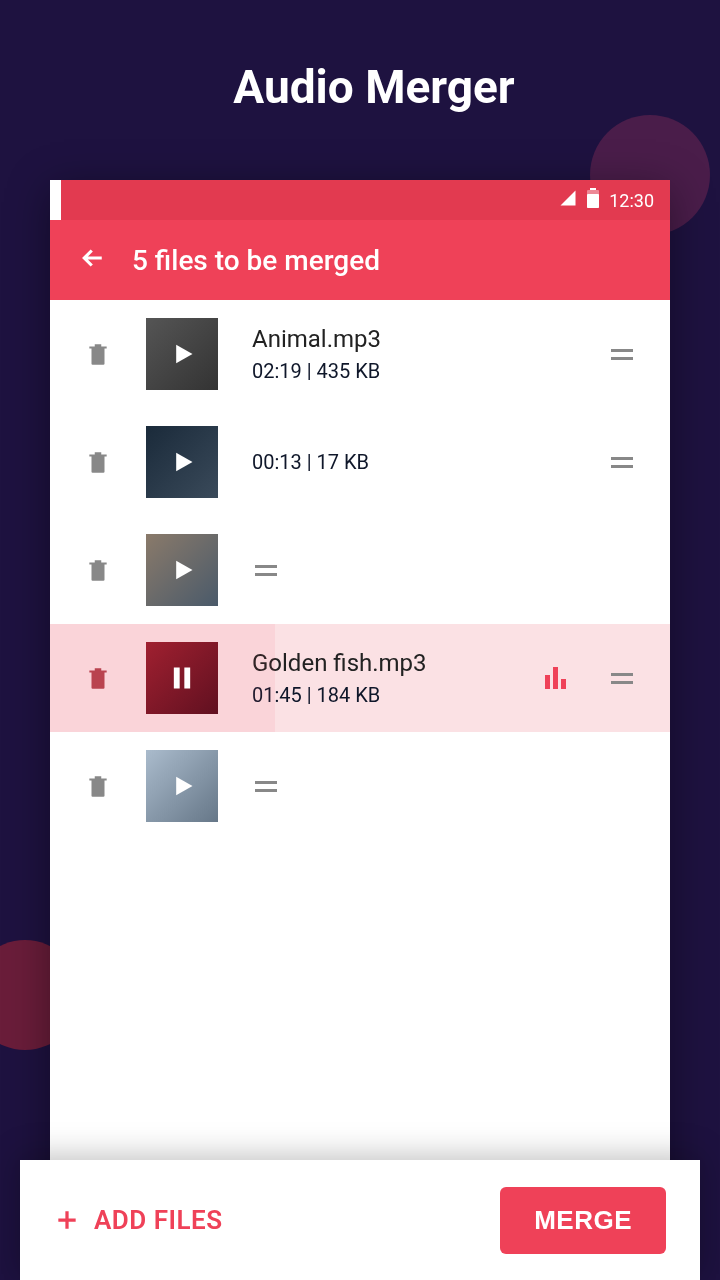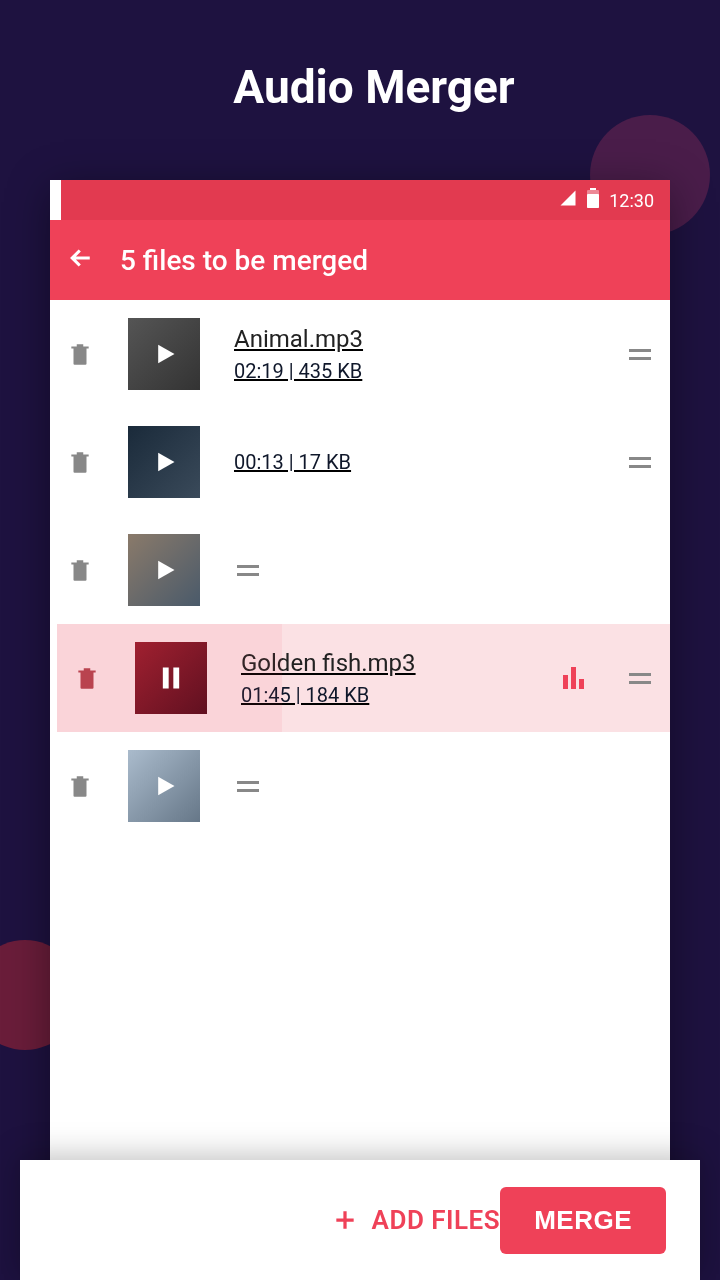--- a/index.html
+++ b/index.html
@@ -60,34 +60,33 @@
     color: #fff;
     font-size: 18px;
     margin-left: 11px;
   }
   .status-bar svg { fill: #fff; }
   .app-bar {
     background: #ef4158;
     height: 80px;
     display: flex;
     align-items: center;
-    padding: 0 16px;
+    padding: 0 28px;
     gap: 24px;
     color: #fff;
   }
   .app-bar-title { font-size: 28px; font-weight: 500; }
   .file-list { flex: 1; background: #fff; overflow: hidden; }
   .file-row {
     display: flex;
     align-items: center;
-    padding: 18px 16px;
+    padding: 18px 34px;
     gap: 34px;
-    text-decoration: underline;
-  }
-  .file-row.playing { background: #fbe1e4; margin-left: 7px; }
+  }
+  .file-row.playing { background: #fbe1e4; }
   .file-row.playing .highlight-strip {
     position: absolute;
     left: 0; top: 0; bottom: 0;
     width: 225px;
     background: rgba(239,65,88,0.08);
     pointer-events: none;
   }
   .file-row { position: relative; }
   .delete-btn { color: #888; display:flex; align-items:center; justify-content:center; width:28px; }
   .file-row.playing .delete-btn { color: #b5444f; }
@@ -108,21 +107,21 @@
   .drag-handle { color: #888; display:flex; flex-direction:column; gap:5px; width:28px; align-items:center;}
   .drag-handle span { display:block; width:22px; height:3px; background:#888; }
   .bottom-bar {
     position: absolute;
     left: 20px; right: 20px; bottom: 0;
     height: 120px;
     background: #fff;
     box-shadow: 0 -4px 30px rgba(0,0,0,0.25);
     display: flex;
     align-items: center;
-    justify-content: flex-end;
+    justify-content: space-between;
     padding: 0 34px;
     z-index: 3;
   }
   .add-files {
     display: flex;
     align-items: center;
     gap: 14px;
     color: #ef4158;
     font-size: 26px;
     font-weight: 600;

